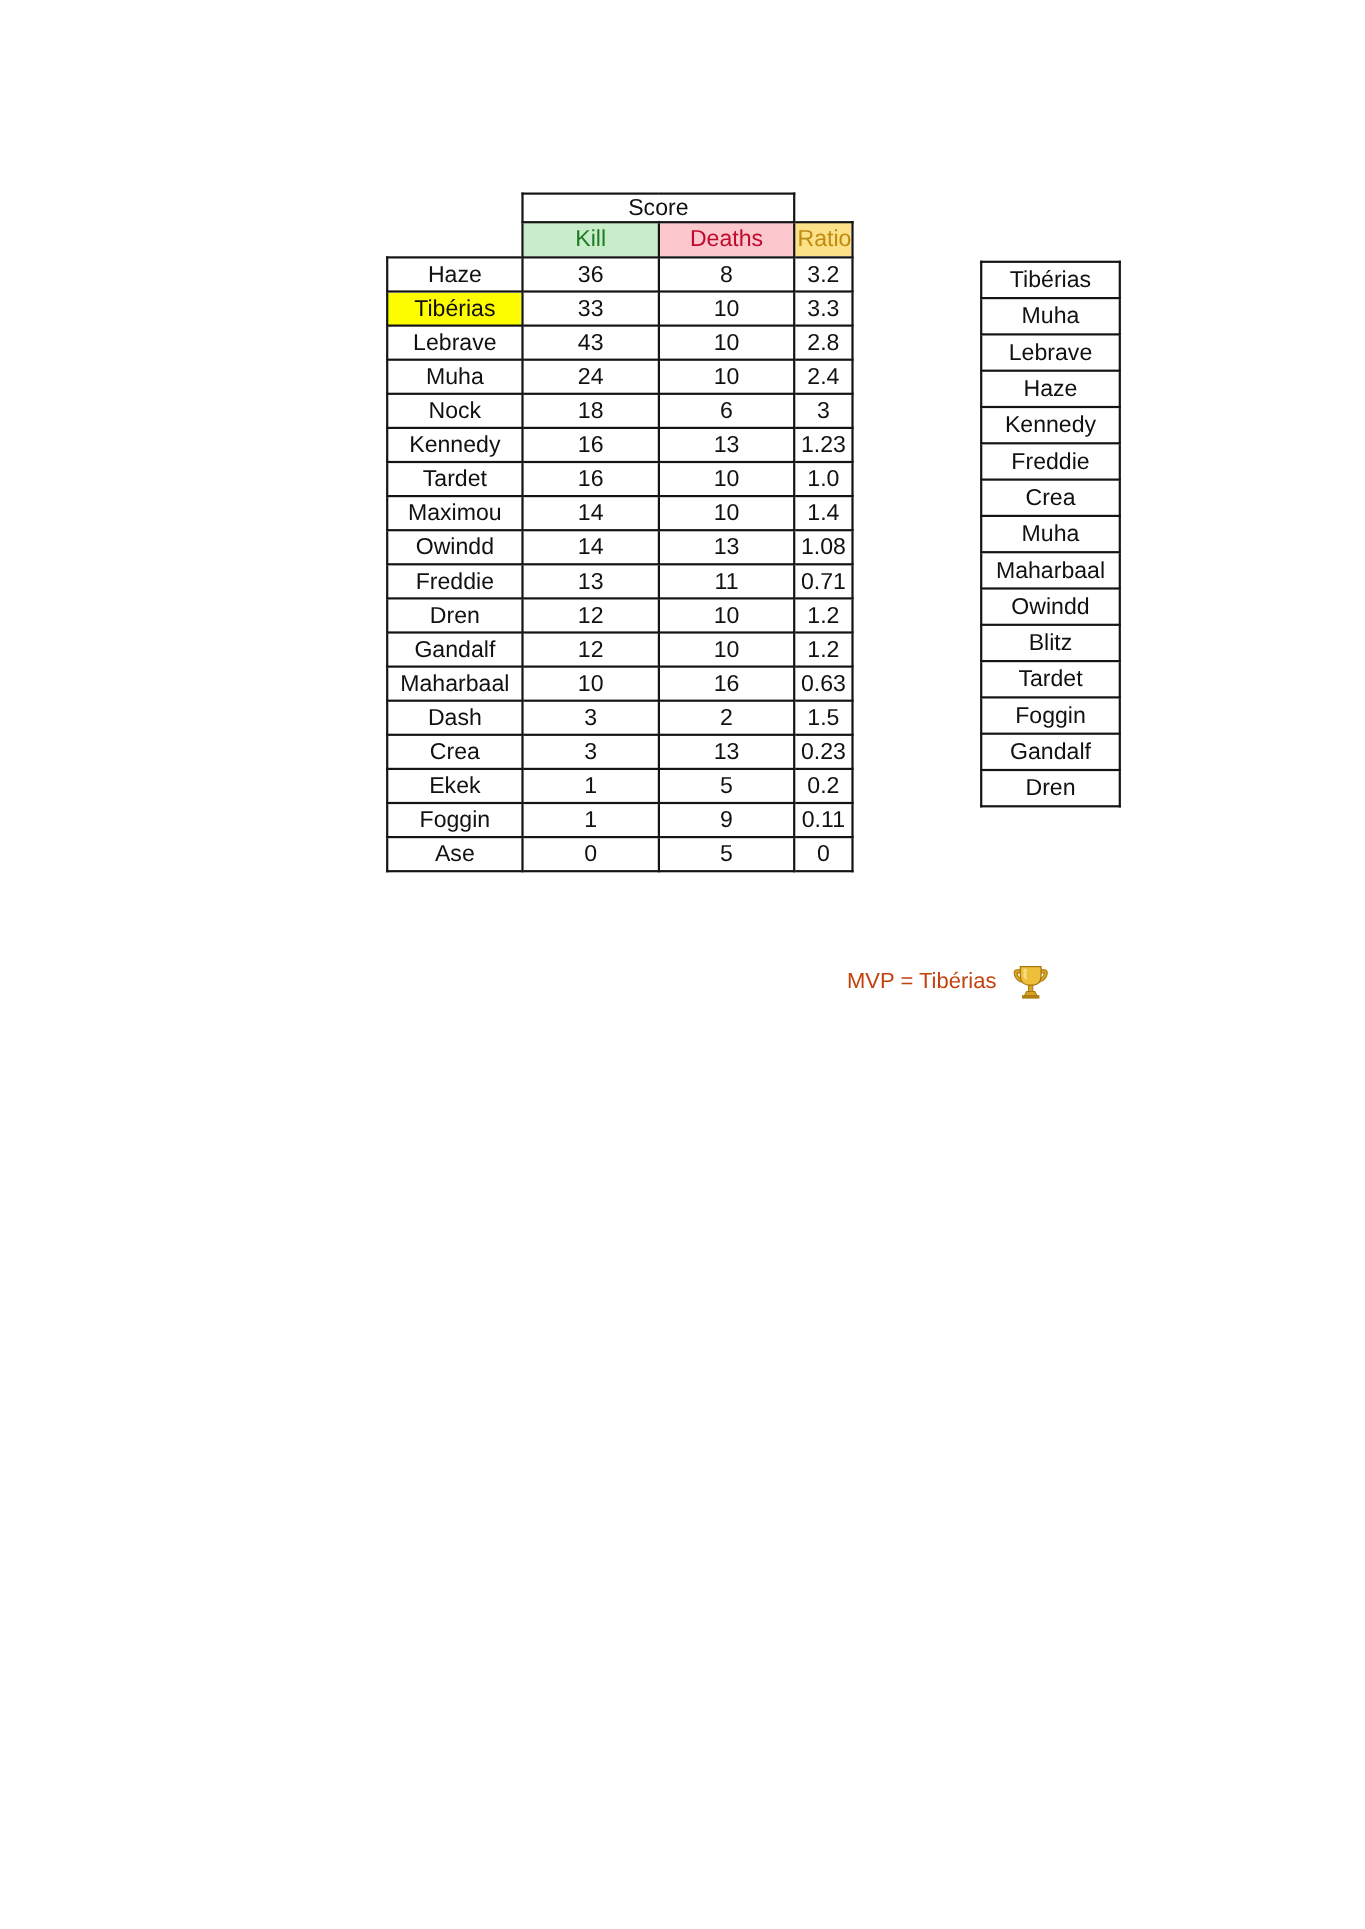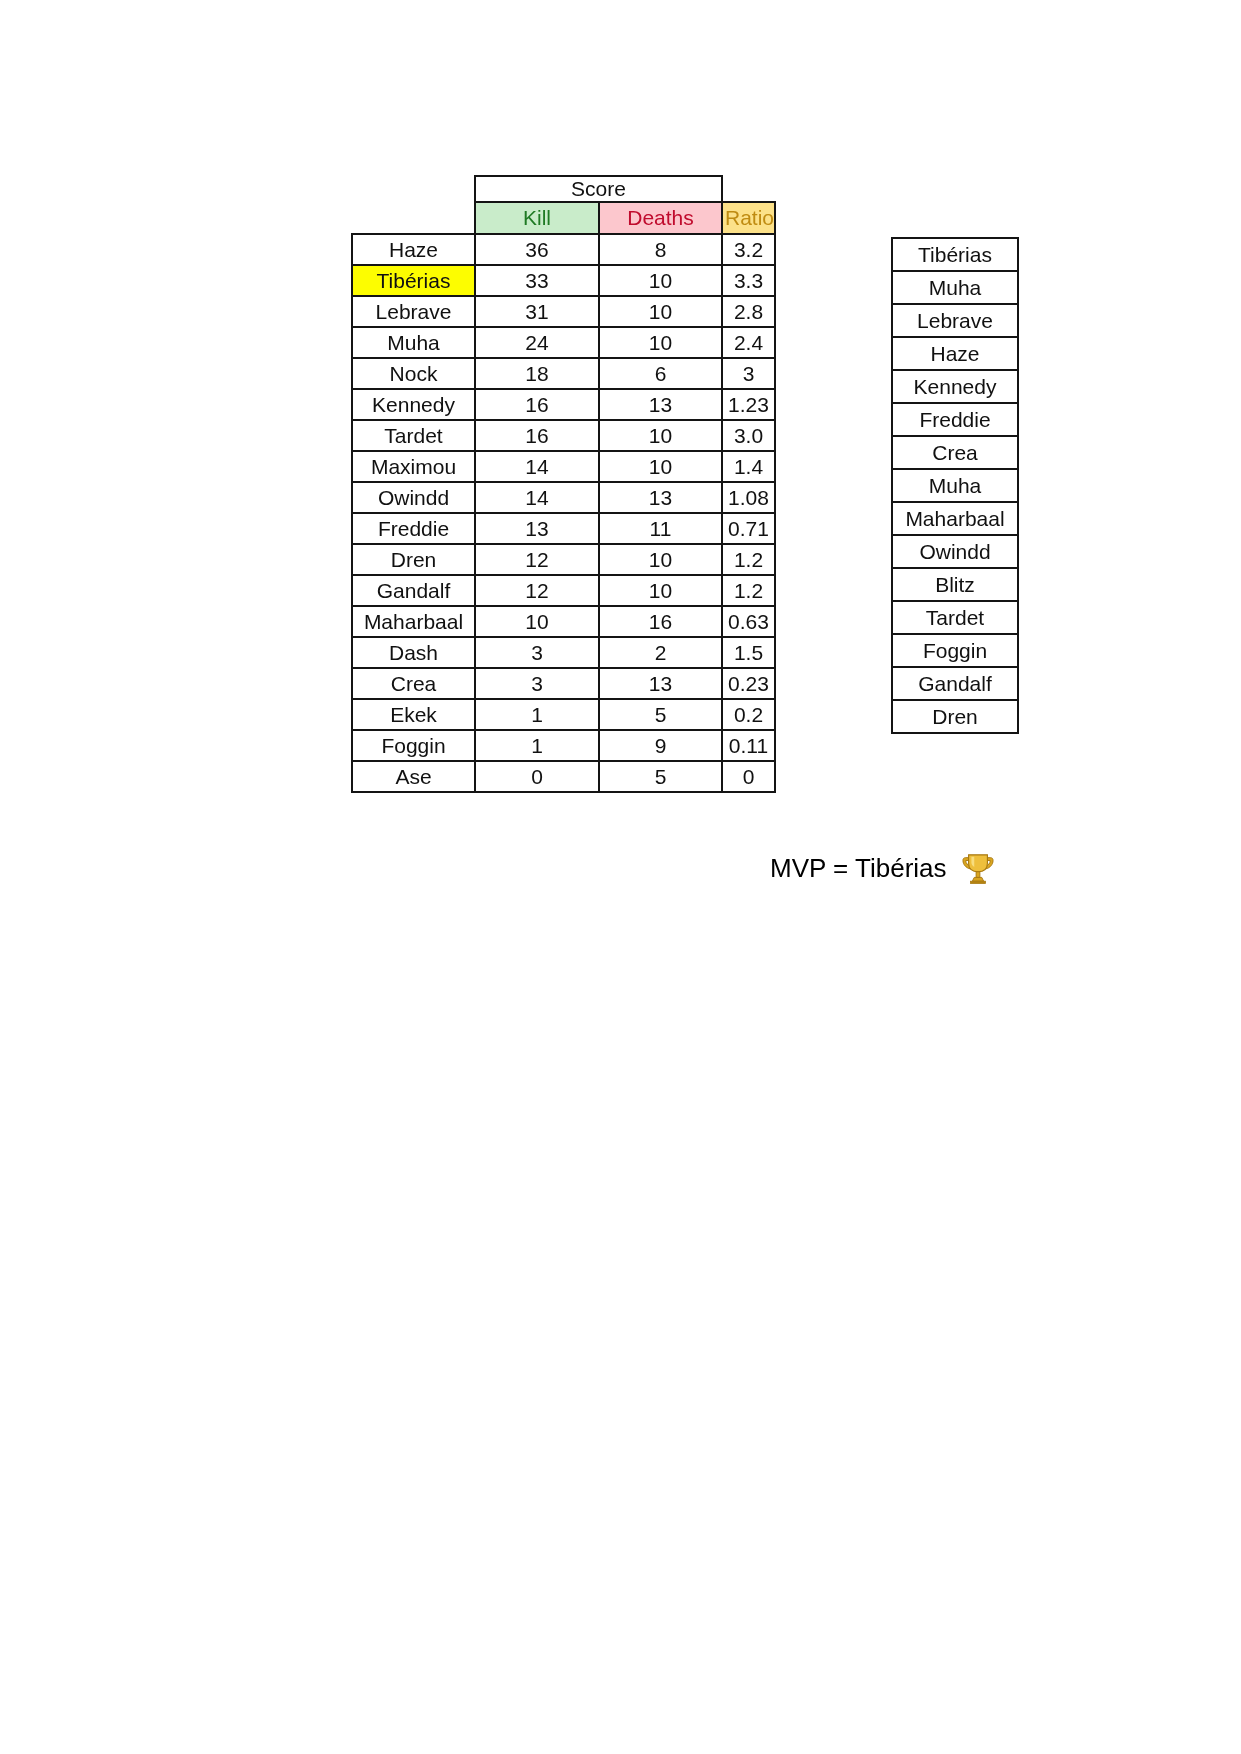--- a/index.html
+++ b/index.html
@@ -33,23 +33,23 @@
   
   .rank-table{position:absolute;left:891px;top:237px;}
   .rank-table td{
     border:2px solid var(--border);width:124px;height:31px;
     font-size:21px;text-align:center;vertical-align:middle;
     padding:0;white-space:nowrap;background:#fff;
   }
 
   
   .mvp{
-    position:absolute;left:770px;top:852px;
+    position:absolute;left:770px;top:876px;
     display:flex;align-items:center;gap:14px;
-    font-size:26px;color:#000000;
+    font-size:20px;color:#c2410c;
   }
   .trophy{width:34px;height:32px;display:inline-block;}
 </style>
 </head>
 <body>
 
 <div class="page">
 
   <table class="score-table">
     <colgroup>
@@ -76,21 +76,21 @@
       <td>3.2</td>
     </tr>
     <tr class="r-data">
       <td class="hl">Tibérias</td>
       <td>33</td>
       <td>10</td>
       <td>3.3</td>
     </tr>
     <tr class="r-data">
       <td>Lebrave</td>
-      <td>31</td>
+      <td>43</td>
       <td>10</td>
       <td>2.8</td>
     </tr>
     <tr class="r-data">
       <td>Muha</td>
       <td>24</td>
       <td>10</td>
       <td>2.4</td>
     </tr>
     <tr class="r-data">
@@ -102,21 +102,21 @@
     <tr class="r-data">
       <td>Kennedy</td>
       <td>16</td>
       <td>13</td>
       <td>1.23</td>
     </tr>
     <tr class="r-data">
       <td>Tardet</td>
       <td>16</td>
       <td>10</td>
-      <td>3.0</td>
+      <td>1.0</td>
     </tr>
     <tr class="r-data">
       <td>Maximou</td>
       <td>14</td>
       <td>10</td>
       <td>1.4</td>
     </tr>
     <tr class="r-data">
       <td>Owindd</td>
       <td>14</td>

